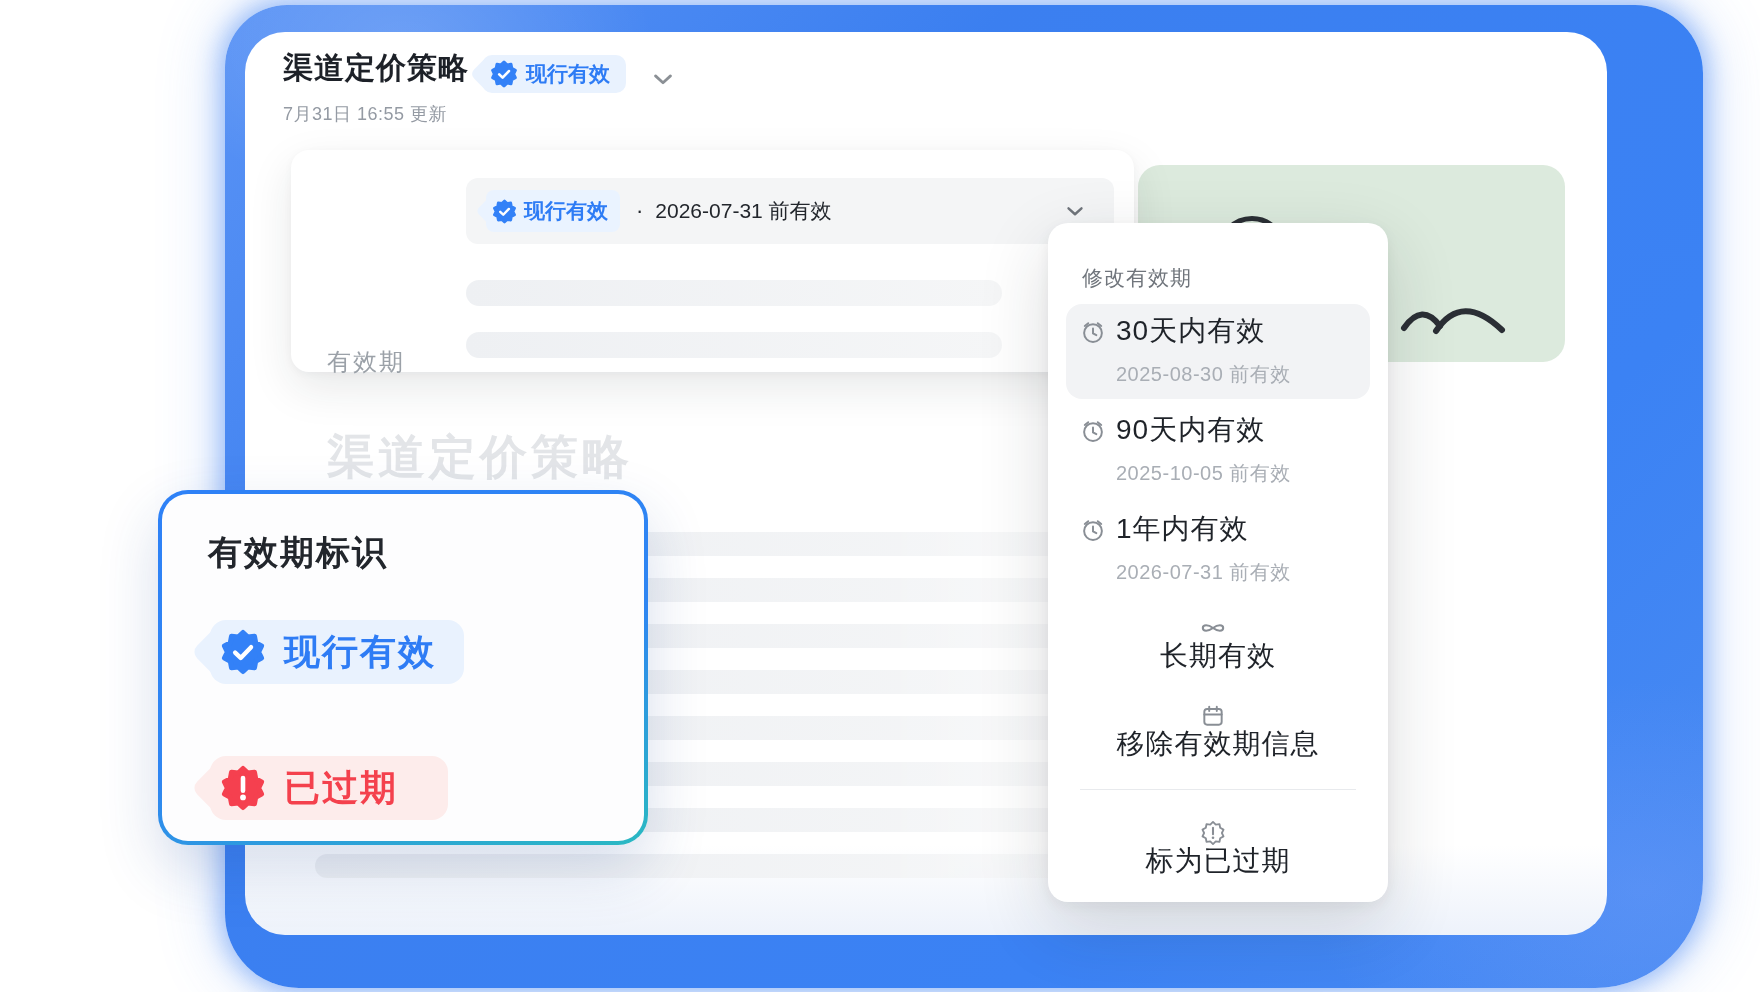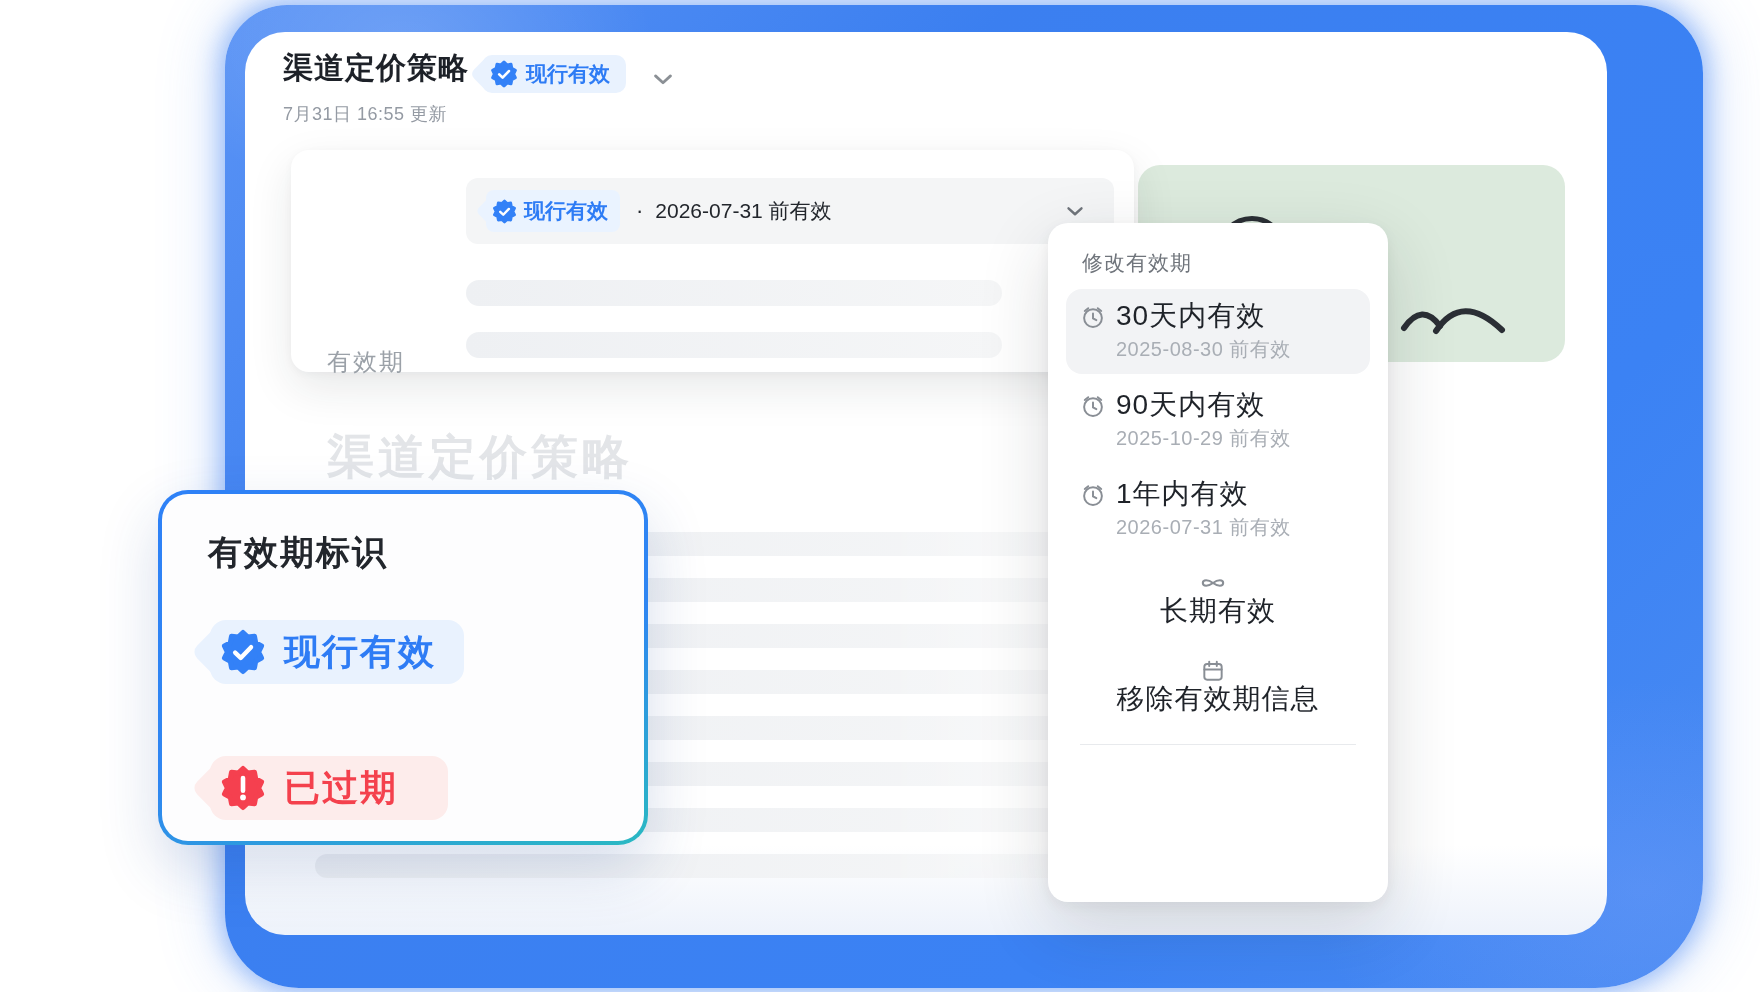--- a/index.html
+++ b/index.html
@@ -78,29 +78,29 @@
   .legend-pill .ic{position:relative;z-index:1;width:46px;height:46px;}
   .legend-pill .tx{position:relative;z-index:1;letter-spacing:2px;}
   .legend-pill.valid{top:126px;background:#e9f2fe;color:#2e7cf5;}
   .legend-pill.valid .ic{color:#3381f7;}
   .legend-pill.expired{top:224px;background:#fdeceb;color:#f4414d;margin-top:38px;}
   .legend-pill.expired .ic{color:#f5404f;}
 
   
   .menu-panel{position:absolute;left:1048px;top:223px;width:340px;height:679px;background:#fff;border-radius:20px;
     box-shadow:0 24px 70px rgba(31,35,41,.16),0 4px 14px rgba(31,35,41,.06);z-index:40;
-    padding:16px 18px;box-sizing:border-box;}
+    padding:31px 18px;box-sizing:border-box;}
   .menu-title{margin:10px 0 12px 16px;font-size:21px;color:#70757c;letter-spacing:1px;}
   .menu-item{display:flex;align-items:flex-start;padding:12px 14px;border-radius:16px;cursor:pointer;margin-top:4px;}
   .menu-item.selected{background:#f2f3f5;}
   .menu-item.single{align-items:center;padding:14px 14px;flex-direction:column;}
   .menu-item .mi-icon{flex:0 0 26px;width:26px;height:26px;margin:3px 10px 0 0;color:#898e95;}
   .menu-item.single .mi-icon{margin-top:0;}
   .mi-label{font-size:28px;line-height:30px;color:#1f2329;font-weight:500;letter-spacing:1px;}
-  .mi-sub{font-size:20px;line-height:26px;color:#a9aeb5;margin-top:5px;letter-spacing:.5px;}
+  .mi-sub{font-size:20px;line-height:26px;color:#a9aeb5;margin-top:15px;letter-spacing:.5px;}
   .menu-divider{height:1px;background:#e8eaed;margin:16px 14px;}
 
   .ic svg,.mi-icon svg,.hdr-chevron svg,.vchevron svg,.bird svg{display:block;width:100%;height:100%;}
 </style>
 </head>
 <body>
 
 <div class="stage">
 
   <div class="frame"></div>
@@ -217,21 +217,21 @@
           <span class="mi-icon">
             <svg viewBox="0 0 24 24" fill="none" stroke="currentColor" stroke-width="1.8" stroke-linecap="round">
               <circle cx="12" cy="13" r="8.2"></circle>
               <path d="M12 8.8 V13.2 L15.1 14.9"></path>
               <path d="M4.4 6.4 L7.6 3.9"></path>
               <path d="M19.6 6.4 L16.4 3.9"></path>
             </svg>
           </span>
           <div>
             <div class="mi-label">90天内有效</div>
-            <div class="mi-sub">2025-10-29 前有效</div>
+            <div class="mi-sub">2025-10-05 前有效</div>
           </div>
         </div>
         <div class="menu-item">
           <span class="mi-icon">
             <svg viewBox="0 0 24 24" fill="none" stroke="currentColor" stroke-width="1.8" stroke-linecap="round">
               <circle cx="12" cy="13" r="8.2"></circle>
               <path d="M12 8.8 V13.2 L15.1 14.9"></path>
               <path d="M4.4 6.4 L7.6 3.9"></path>
               <path d="M19.6 6.4 L16.4 3.9"></path>
             </svg>
@@ -258,16 +258,28 @@
               <path d="M8.5 3.4 V7.4"></path>
               <path d="M15.5 3.4 V7.4"></path>
               <path d="M4 10.6 H20"></path>
             </svg>
           </span>
           <div>
             <div class="mi-label">移除有效期信息</div>
           </div>
         </div>
         <div class="menu-divider"></div>
+        <div class="menu-item single">
+          <span class="mi-icon">
+            <svg viewBox="0 0 24 24">
+              <path d="M12.00,1.80L14.53,4.20L18.00,3.75L18.63,7.18L21.70,8.85L20.20,12.00L21.70,15.15L18.63,16.82L18.00,20.25L14.53,19.80L12.00,22.20L9.47,19.80L6.00,20.25L5.37,16.82L2.30,15.15L3.80,12.00L2.30,8.85L5.37,7.18L6.00,3.75L9.47,4.20Z" fill="none" stroke="currentColor" stroke-width="1.7" stroke-linejoin="round"></path>
+              <path d="M12 7.2 V13.2" stroke="currentColor" stroke-width="1.9" stroke-linecap="round"></path>
+              <circle cx="12" cy="16.4" r="1.2" fill="currentColor"></circle>
+            </svg>
+          </span>
+          <div>
+            <div class="mi-label">标为已过期</div>
+          </div>
+        </div>
       </div>
   </div>
 
 </div>
 
 </body></html>

